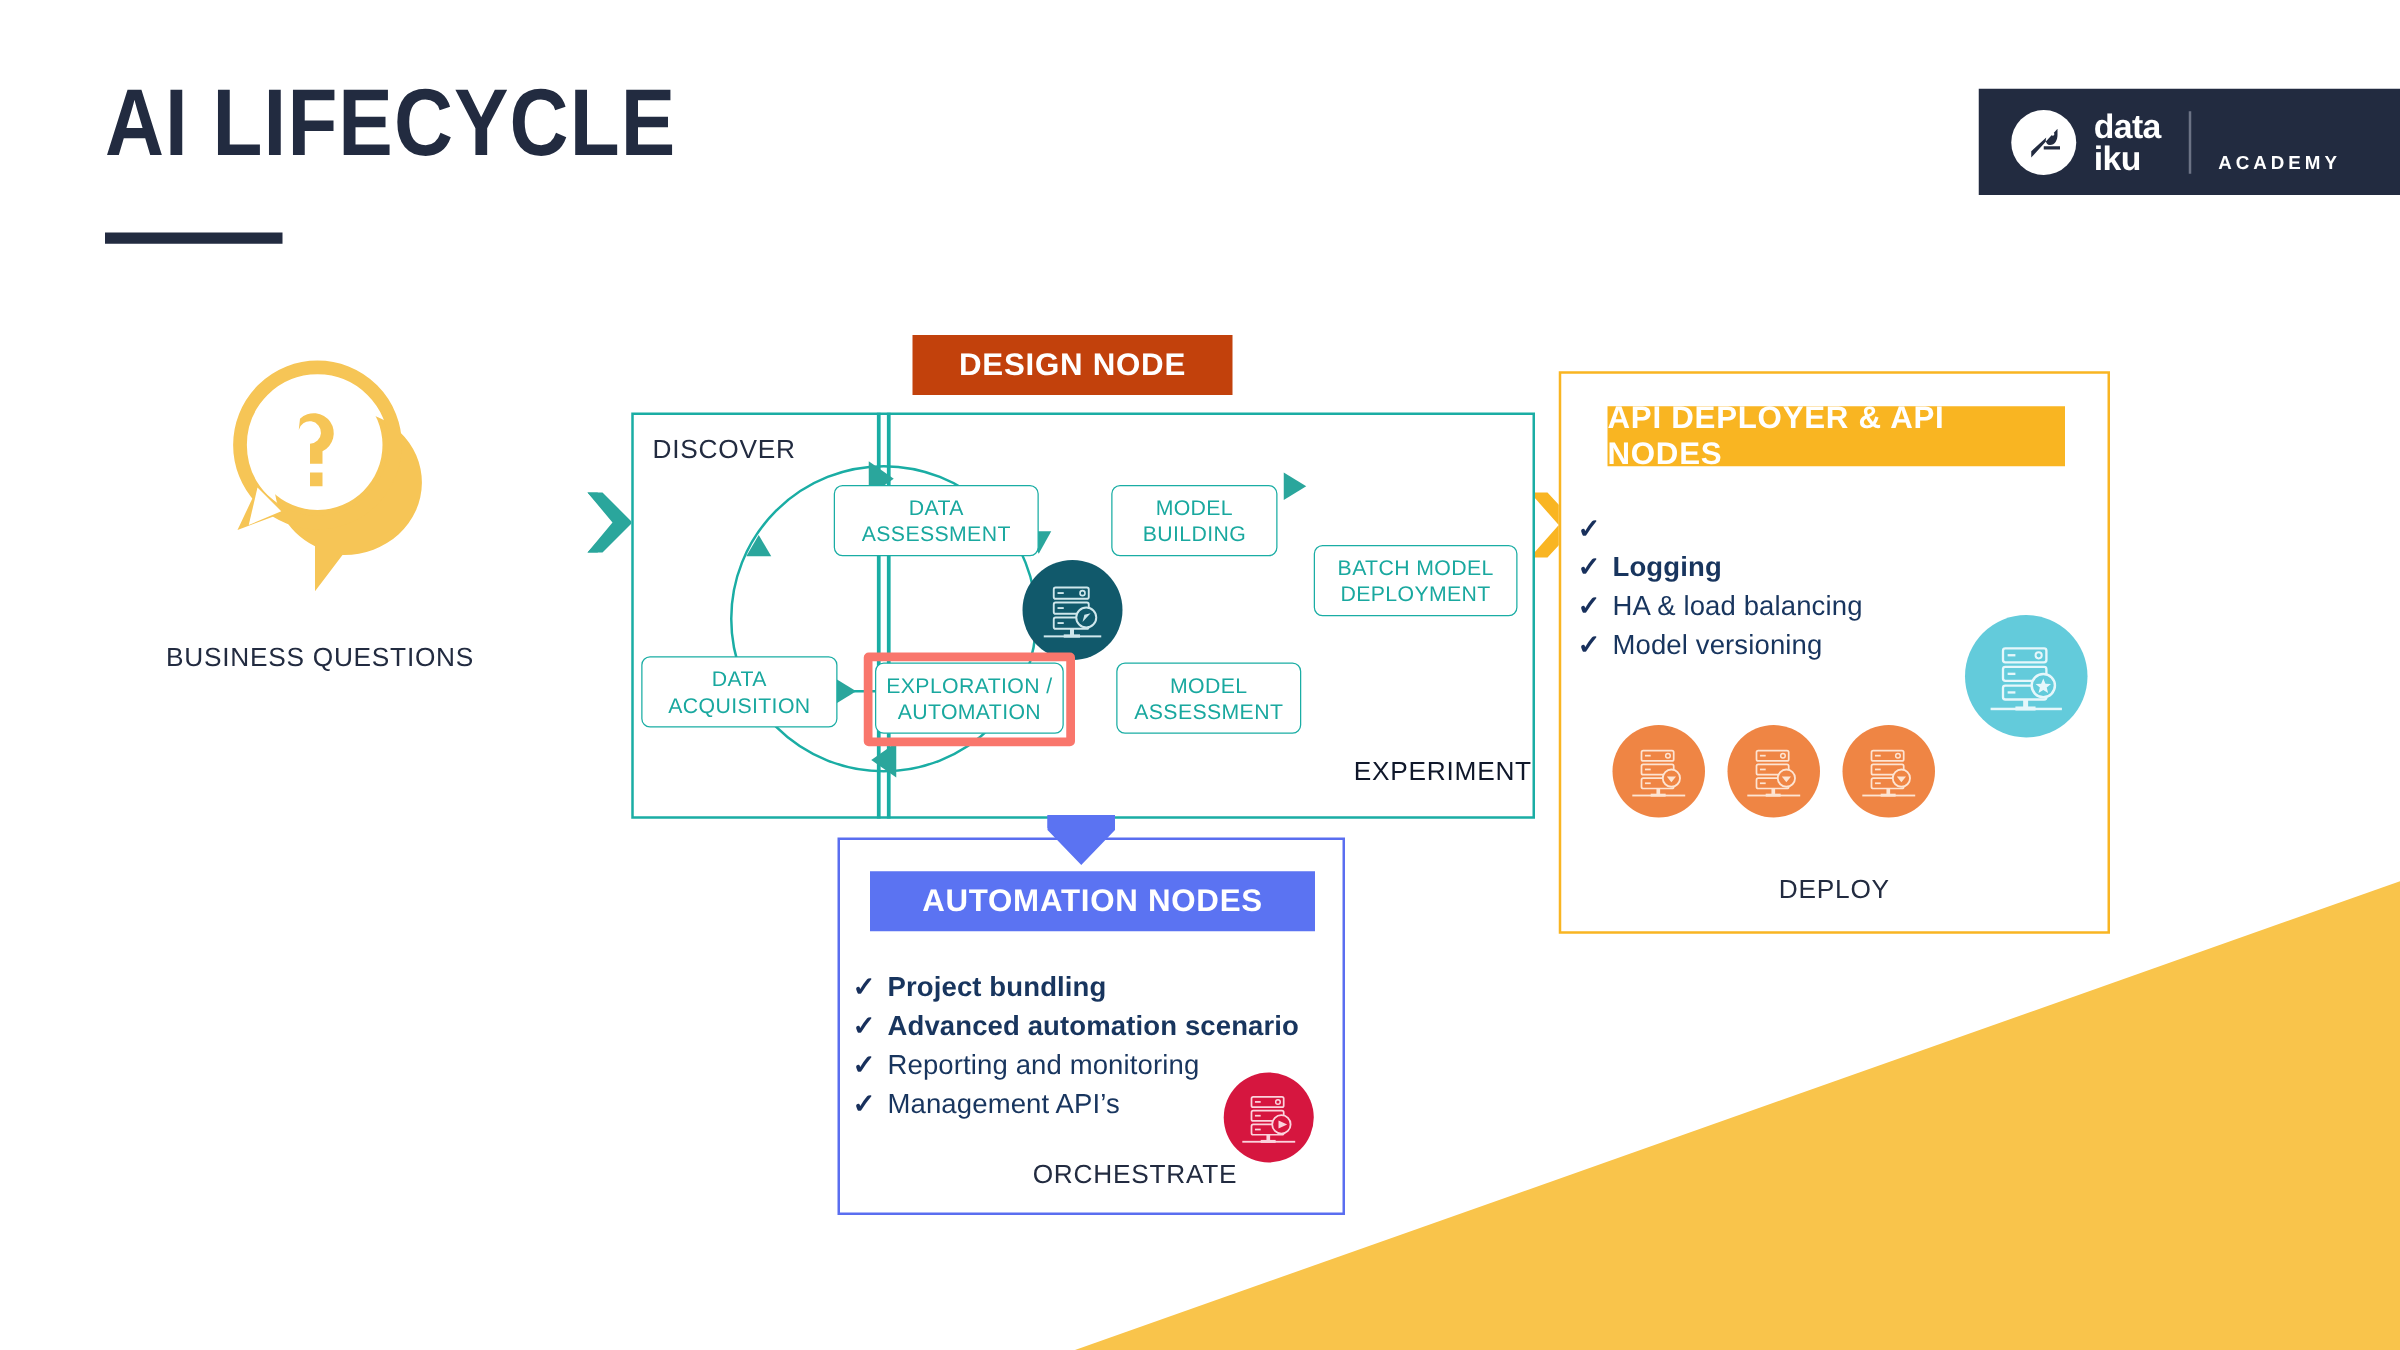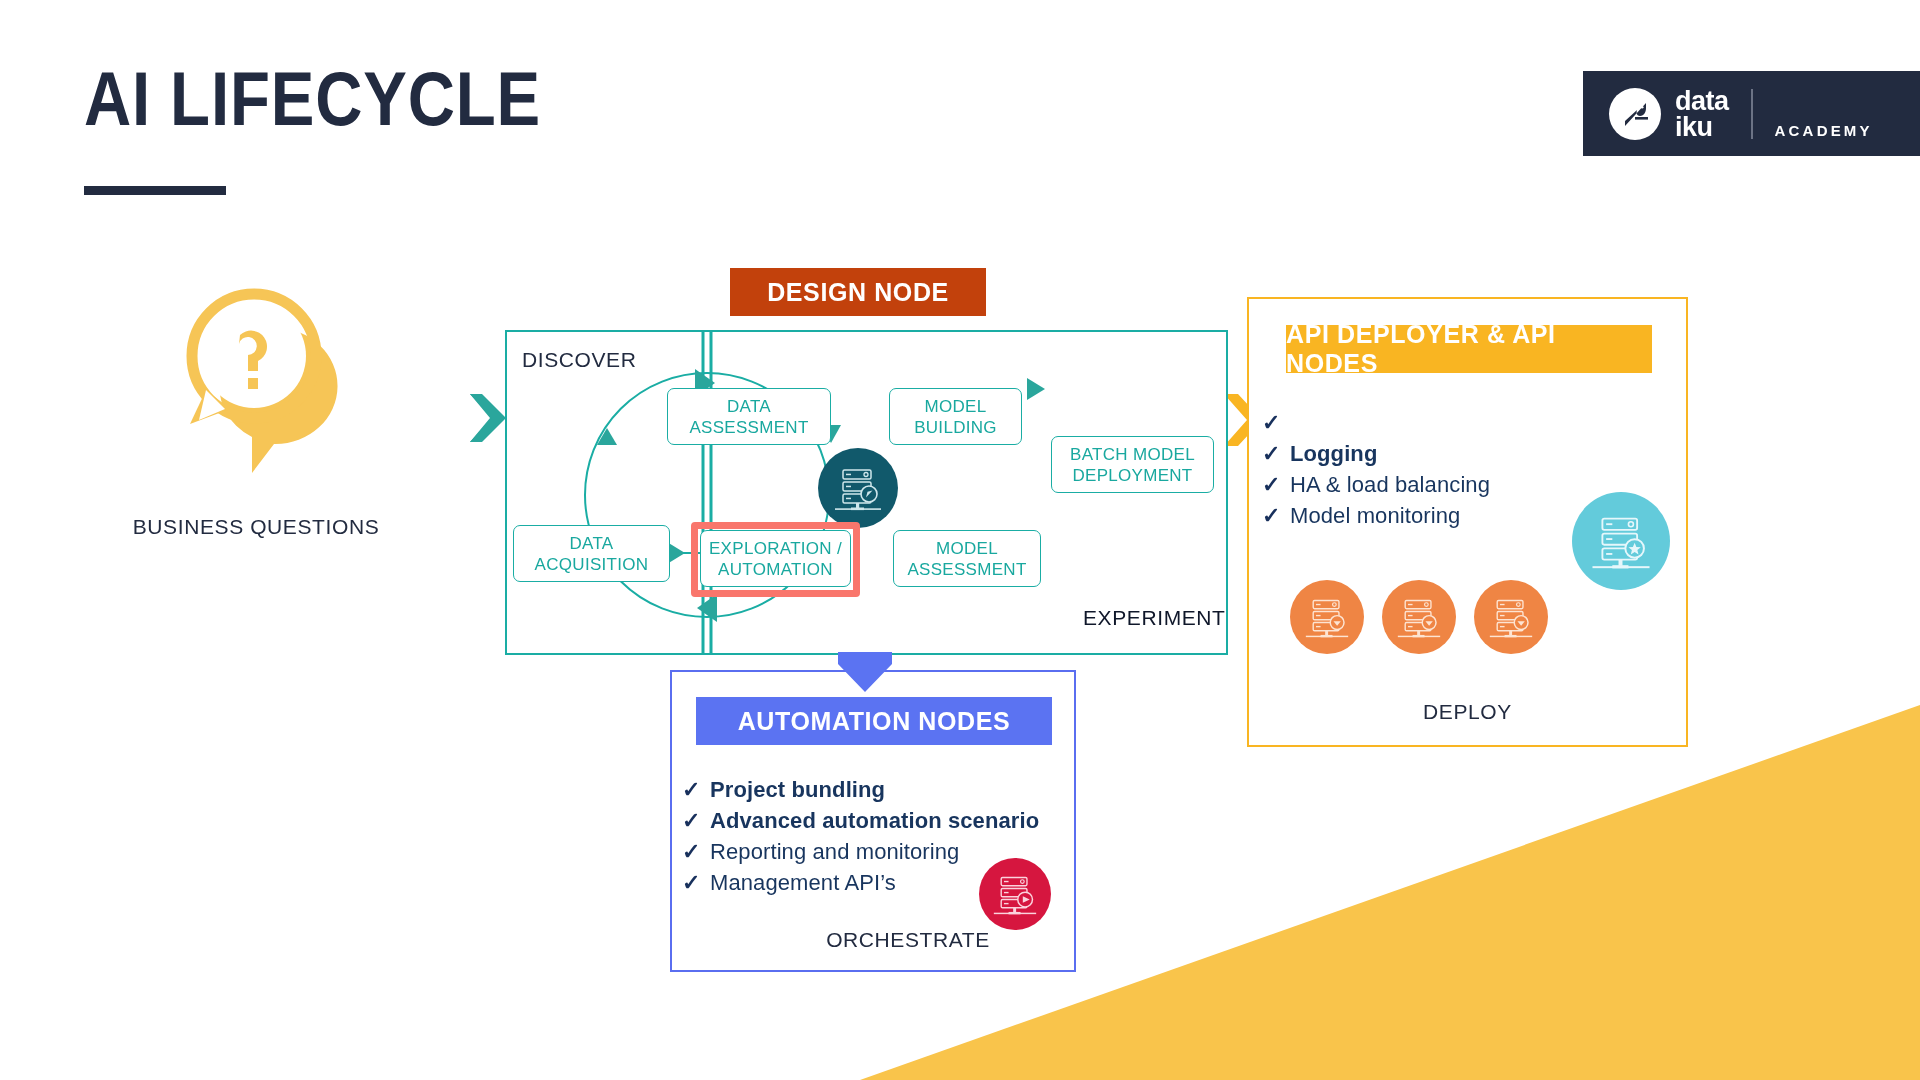--- a/index.html
+++ b/index.html
@@ -365,21 +365,21 @@
     <div class="check-row">
       <span class="check-mark">✓</span>
       <span class="check-text bold">Logging</span>
     </div>
     <div class="check-row">
       <span class="check-mark">✓</span>
       <span class="check-text">HA &amp; load balancing</span>
     </div>
     <div class="check-row">
       <span class="check-mark">✓</span>
-      <span class="check-text">Model monitoring</span>
+      <span class="check-text">Model versioning</span>
     </div>
   </div>
 
   <div class="srv-circle" id="srv-orange-1">
     <svg width="46" height="46" viewBox="0 0 50 50">
       <rect x="10" y="7" width="28" height="9" rx="1.5" fill="none" stroke="#fde4d2" stroke-width="1.5"></rect>
       <rect x="10" y="19" width="28" height="9" rx="1.5" fill="none" stroke="#fde4d2" stroke-width="1.5"></rect>
       <rect x="10" y="31" width="28" height="9" rx="1.5" fill="none" stroke="#fde4d2" stroke-width="1.5"></rect>
       <rect x="13" y="10.7" width="5" height="1.5" fill="#fde4d2"></rect>
       <rect x="13" y="22.7" width="5" height="1.5" fill="#fde4d2"></rect>

